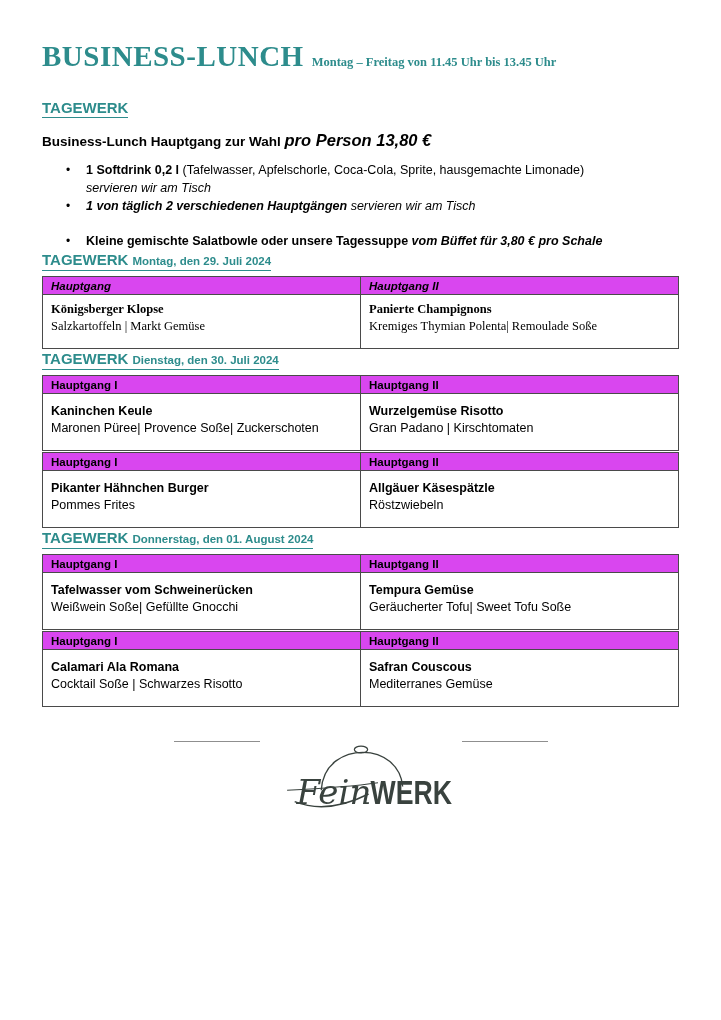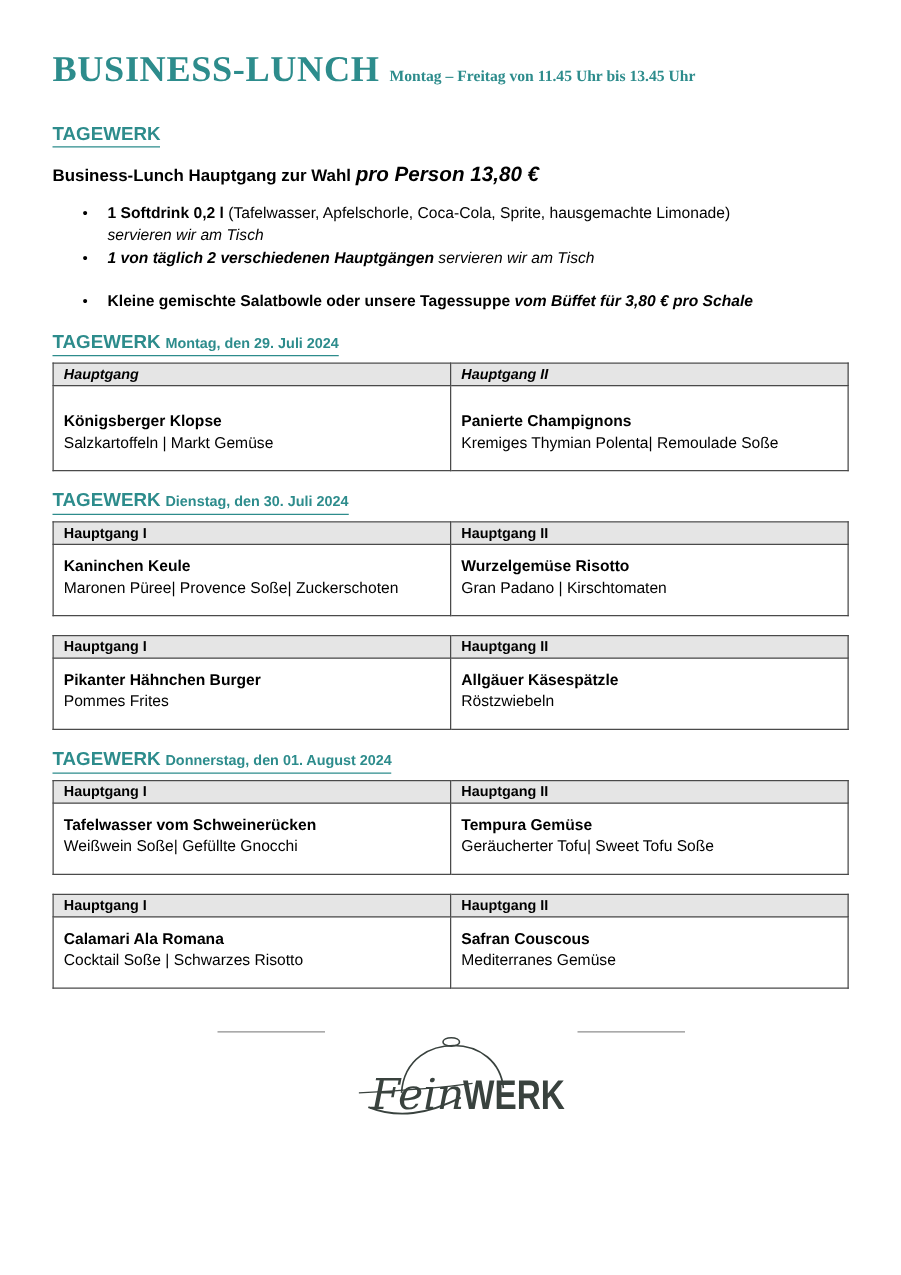--- a/index.html
+++ b/index.html
@@ -44,21 +44,21 @@
   .bullets { font-size:12.5px; line-height:18px; }
   .bullet-row { display:flex; padding-left:24px; }
   .bullet-marker { width:20px; flex:0 0 20px; font-size:12px; }
   .bullet-body { flex:1; }
   .b-bold { font-weight:bold; }
   .b-italic { font-style:italic; }
   .b-bold-italic { font-weight:bold; font-style:italic; }
   .bullet-gap { margin-top:17px; }
 
   
-  .menu-section { margin-top:15px; }
+  .menu-section { margin-top:1px; }
   .menu-section:nth-of-type(1) { margin-top:42px; }
   .menu-section:nth-of-type(3) { margin-top:29px; }
   .menu-section:nth-of-type(4) { margin-top:27px; }
   .menu-heading {
     display:inline-block;
     color:#2D8C8C;
     font-weight:bold;
     border-bottom:1.5px solid #2D8C8C;
     padding-bottom:1px;
     margin-bottom:5px;
@@ -67,28 +67,28 @@
   .mh-word { font-size:15px; }
   .mh-date { font-size:11.5px; margin-left:4px; }
   table.menu-table { width:100%; border-collapse:collapse; table-layout:fixed; }
   table.menu-table th, table.menu-table td {
     border:1px solid #4a4a4a;
     width:50%;
     text-align:left;
     vertical-align:top;
   }
   table.menu-table th {
-    background:#e5e5e5;
+    background:#d946ef;
     font-size:11.5px;
     font-weight:bold;
     padding:2.5px 8px;
   }
   .menu-section.first th { font-style:italic; }
   table.menu-table td { padding:9px 8px 13px 8px; font-size:12.5px; }
-  .menu-section.first td { padding-top:20px; }
+  .menu-section.first td { padding-top:6px;font-family:Liberation Serif, serif; }
   .dish-title { font-weight:bold; line-height:17px; }
   .dish-sub { line-height:17px; }
 
   
   .footer {
     margin-top:34px;
     display:flex;
     justify-content:center;
   }
   .footer-rule { width:86px; height:1px; background:#8f8f8f; }

